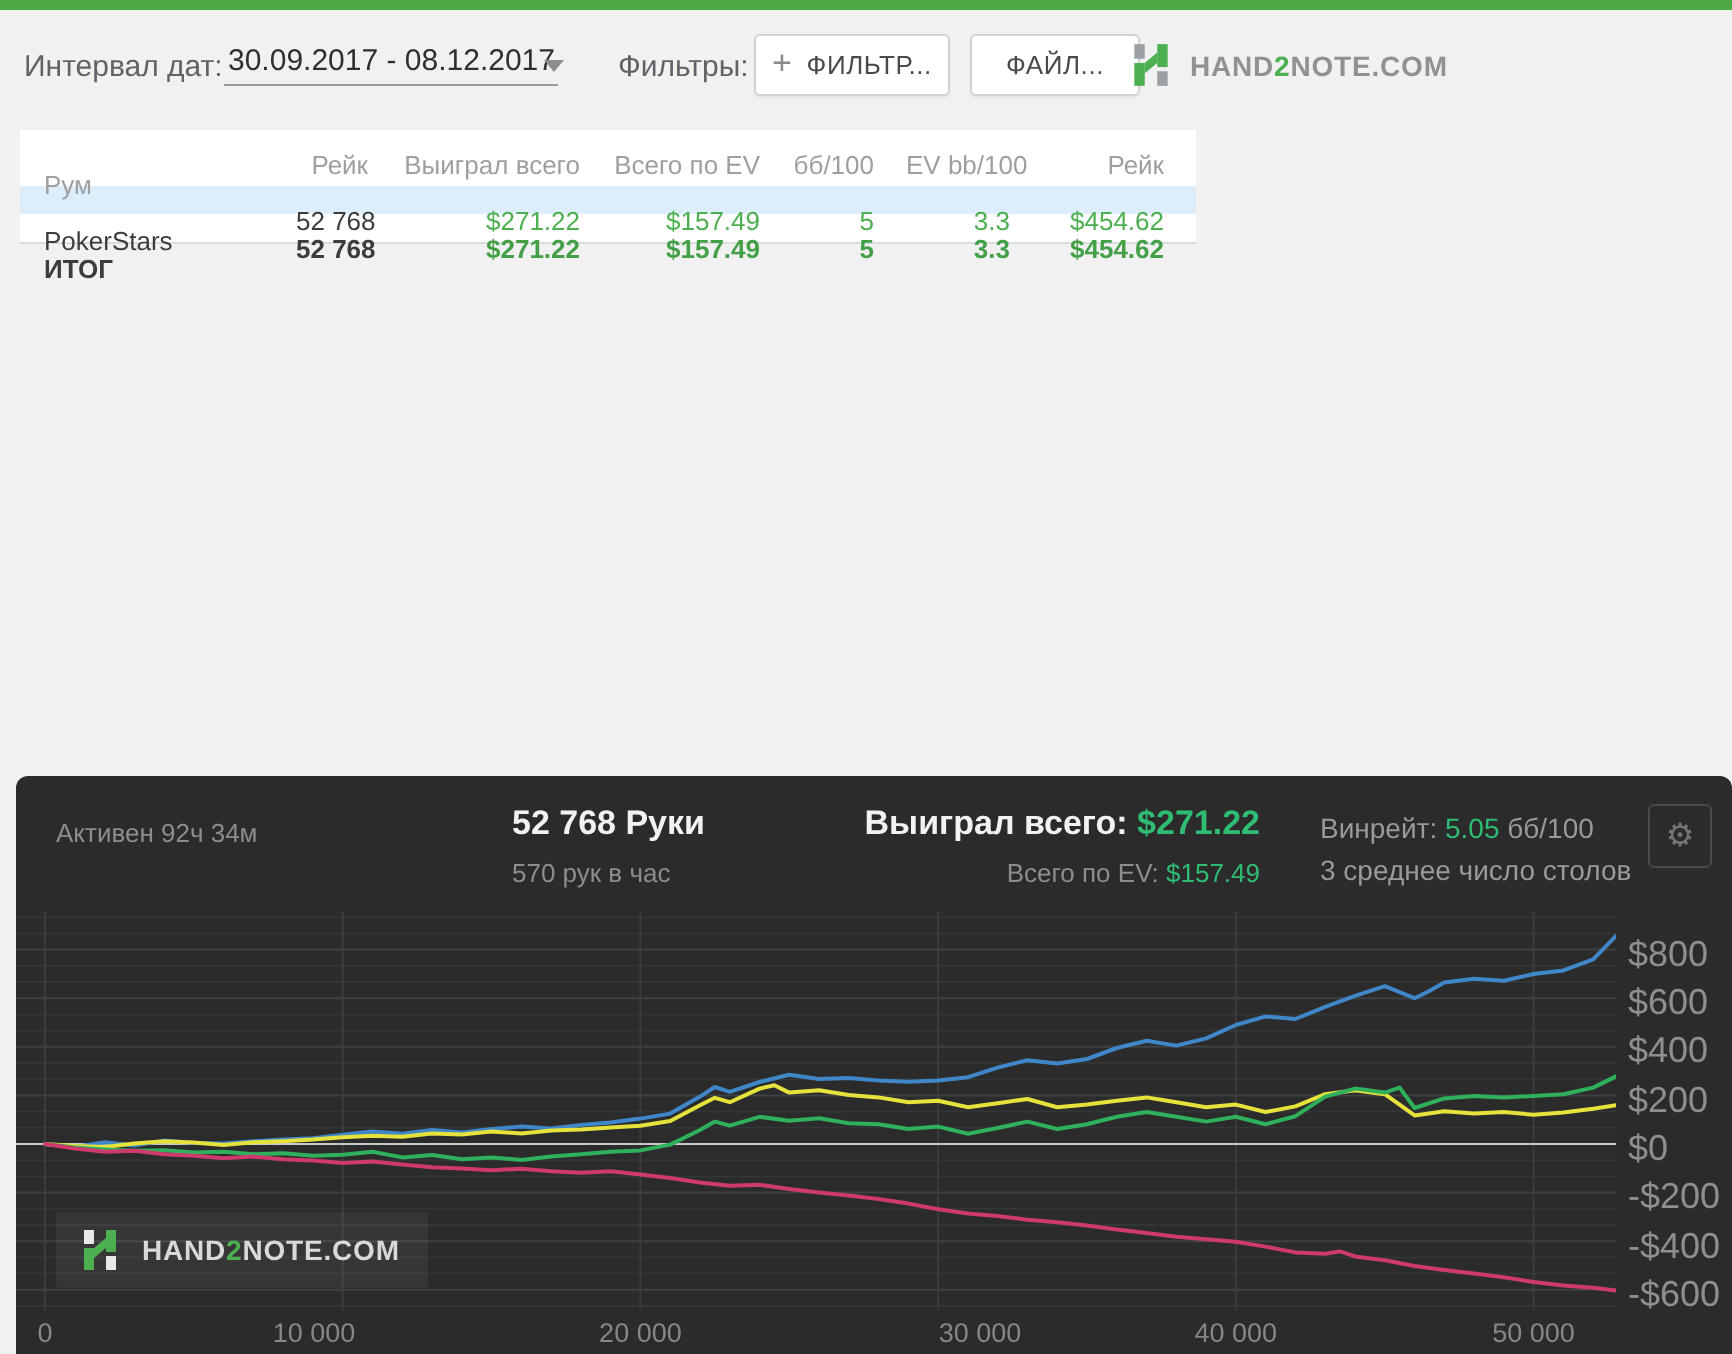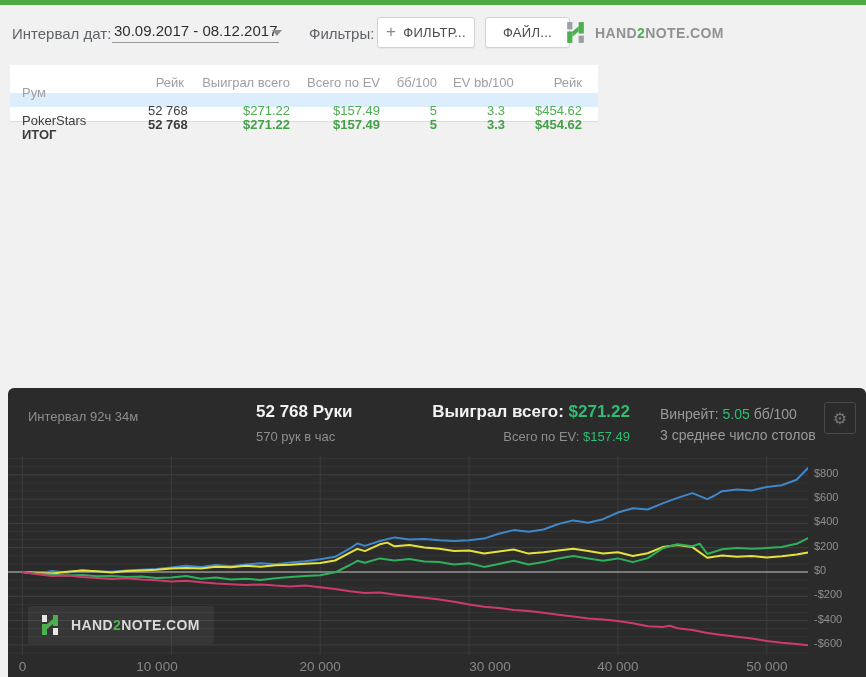--- a/index.html
+++ b/index.html
@@ -78,21 +78,21 @@
   #gear-btn {
     left:816px; top:14px; width:32px; height:32px;
     border:1px solid #4a4a4a; border-radius:3px;
     display:flex; align-items:center; justify-content:center;
     color:#767676; font-size:16px; cursor:pointer;
   }
 
   
   #chart-wrap { left:0; top:68px; width:858px; height:221px; }
   #chart-svg { position:absolute; left:0; top:0; }
-  .ylabel { position:absolute; left:806px; font-size:11px; color:#8f8f8f; white-space:nowrap; }
+  .ylabel { position:absolute; left:806px; font-size:18px; color:#8f8f8f; white-space:nowrap; }
   .xlabel { position:absolute; top:203px; font-size:13.5px; color:#878787; transform:translateX(-50%); white-space:nowrap; }
 
   
   #watermark {
     left:20px; top:150px; display:flex; align-items:center; gap:9px;
     background:rgba(255,255,255,0.055); padding:7px 14px 7px 10px; border-radius:2px;
   }
   #watermark .logo-text { color:#d9d9d9; font-size:14px; }
 </style>
 </head>
@@ -150,21 +150,21 @@
     <div class="cell val-green">$157.49</div>
     <div class="cell val-green">5</div>
     <div class="cell val-green">3.3</div>
     <div class="cell val-green">$454.62</div>
   </div>
 </div>
 
 <div id="dark-panel" class="abs">
 
   <div id="stat-range" class="abs">
-    <div class="stat-sub">Интервал 92ч 34м</div>
+    <div class="stat-sub">Активен 92ч 34м</div>
   </div>
 
   <div id="stat-hands" class="abs">
     <div class="stat-title">52 768 Руки</div>
     <div class="stat-sub">570 рук в час</div>
   </div>
 
   <div id="stat-won" class="abs">
     <div class="stat-title"><span>Выиграл всего:</span> <span class="green-val">$271.22</span></div>
     <div class="stat-sub"><span>Всего по EV:</span> <span class="green-val">$157.49</span></div>

